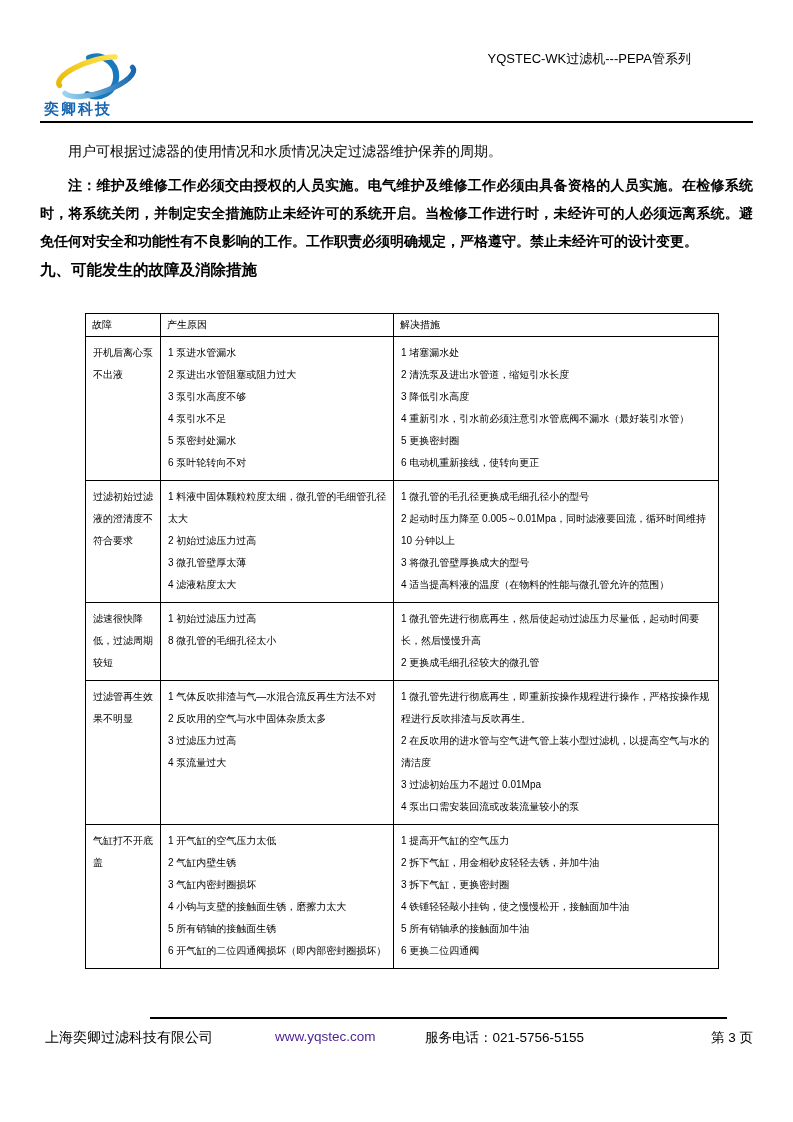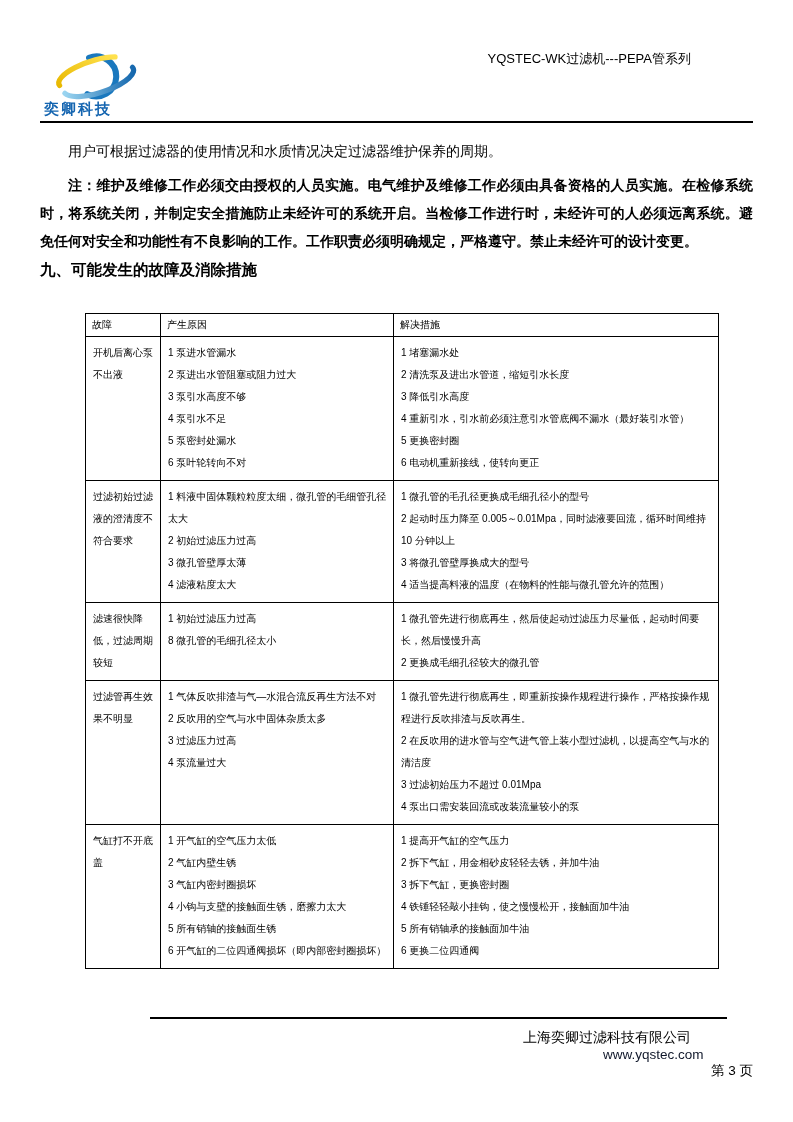--- a/index.html
+++ b/index.html
@@ -42,23 +42,23 @@
     font-weight:normal; padding:3px 6px;
   }
   table.fault th { height:23px; padding-top:4px; }
   table.fault td { padding:5px 6px 6px 7px; }
   td.fault-cell { text-align:justify; line-height:22px; padding-top:8px; }
   table.fault td p { line-height:22px; margin:0; }
 
   
   .ftr { position:absolute; left:40px; right:40px; top:1017px; }
   .ftr-rule { border-top:2px solid #000; margin:0 26px 10px 110px; }
-  .ftr-row { display:flex; align-items:flex-end; font-size:13.5px;flex-direction:column; }
+  .ftr-row { display:flex; align-items:flex-start; font-size:13.5px; }
   .ftr-company { width:235px; font-size:14px; padding-left:5px; }
-  .ftr-site { width:150px; color:#0f172a; text-decoration:none;margin-left:35px; }
+  .ftr-site { width:150px; color:#4c1d95; text-decoration:none; }
   .ftr-phone { width:265px; }
   .ftr-page { width:63px; text-align:right; white-space:nowrap; }
 </style>
 </head>
 <body>
 
 <div class="page">
 
   <header class="hdr">
     <div class="logo">
@@ -184,17 +184,18 @@
           </tr>
         </tbody>
     </table>
   </main>
 
   <footer class="ftr">
     <div class="ftr-rule"></div>
     <div class="ftr-row">
       <span class="ftr-company">上海奕卿过滤科技有限公司</span>
       <a class="ftr-site" href="#">www.yqstec.com</a>
+      <span class="ftr-phone">服务电话：021-5756-5155</span>
       <span class="ftr-page">第 3 页</span>
     </div>
   </footer>
 
 </div>
 
 </body></html>

